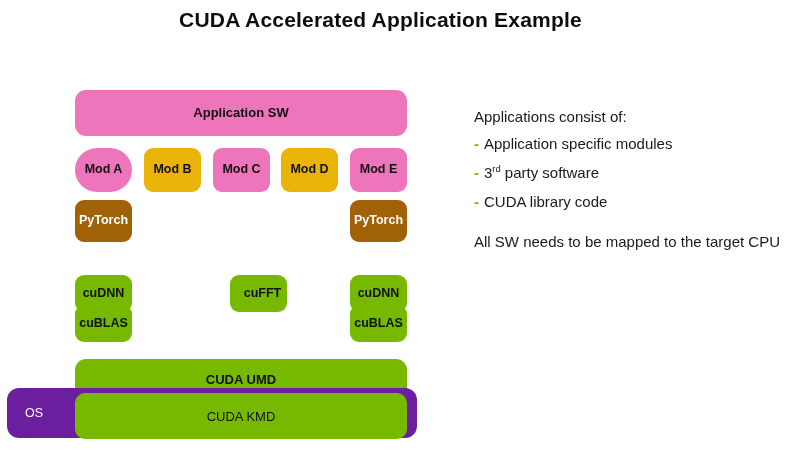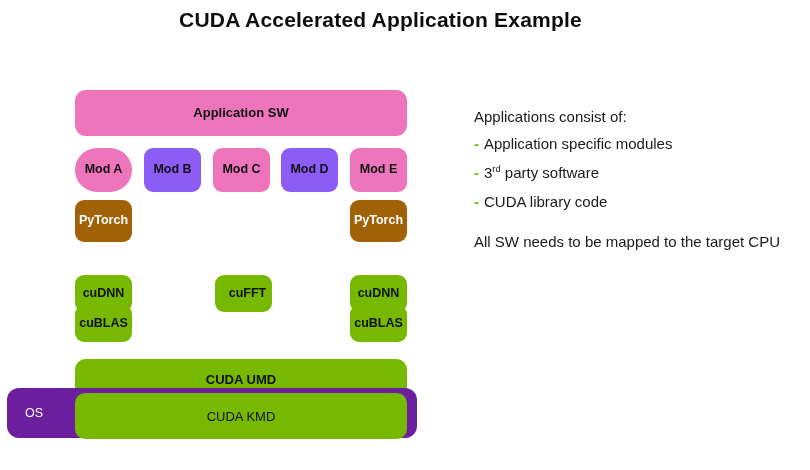--- a/index.html
+++ b/index.html
@@ -47,21 +47,21 @@
     border-radius: 9px;
     font-size: 12.5px;
     color: #111111;
     text-align: center;
     line-height: 1.1;
     white-space: nowrap;
     font-weight: bold;
   }
 
   .blk.pink   { background: #ee74bc; }
-  .blk.gray   { background: #8b5cf6; }
+  .blk.gray   { background: #eab308; }
   .blk.green  { background: #76b900; margin-top: 27px; }
   .blk.purple { background: #a16207; color: #ffffff; }
 
   .blk.wide { border-radius: 11px; font-size: 13px; }
 
   
   .app-sw {
     left: 75px; top: 90px;
     width: 332px; height: 46px;
   }
@@ -74,21 +74,21 @@
   .mod.c4 { left: 281px; }
   .mod.c5 { left: 350px; }
 
   
   .lib { width: 57px; height: 42px; }
   .row-pytorch { top: 200px; }
   .row-cudnn   { top: 248px; height: 37px; }
   .row-cublas  { top: 278px; height: 37px; }
 
   .col1 { left: 75px; }
-  .col3 { left: 215px; padding-left: 8px; }
+  .col3 { left: 230px; padding-left: 8px; }
   .col5 { left: 350px; }
 
   
   .cuda-umd {
     left: 75px; top: 332px;
     width: 332px; height: 43px;
   }
 
   
   .os-wrap {

